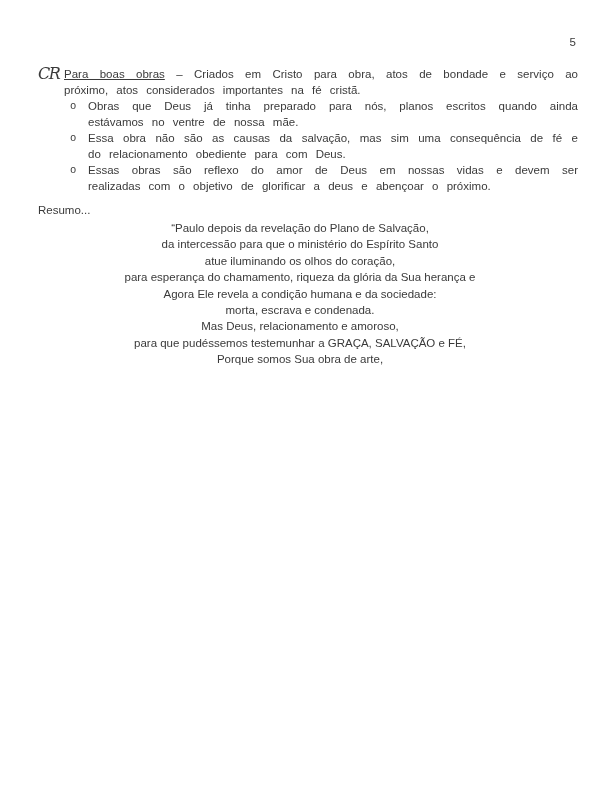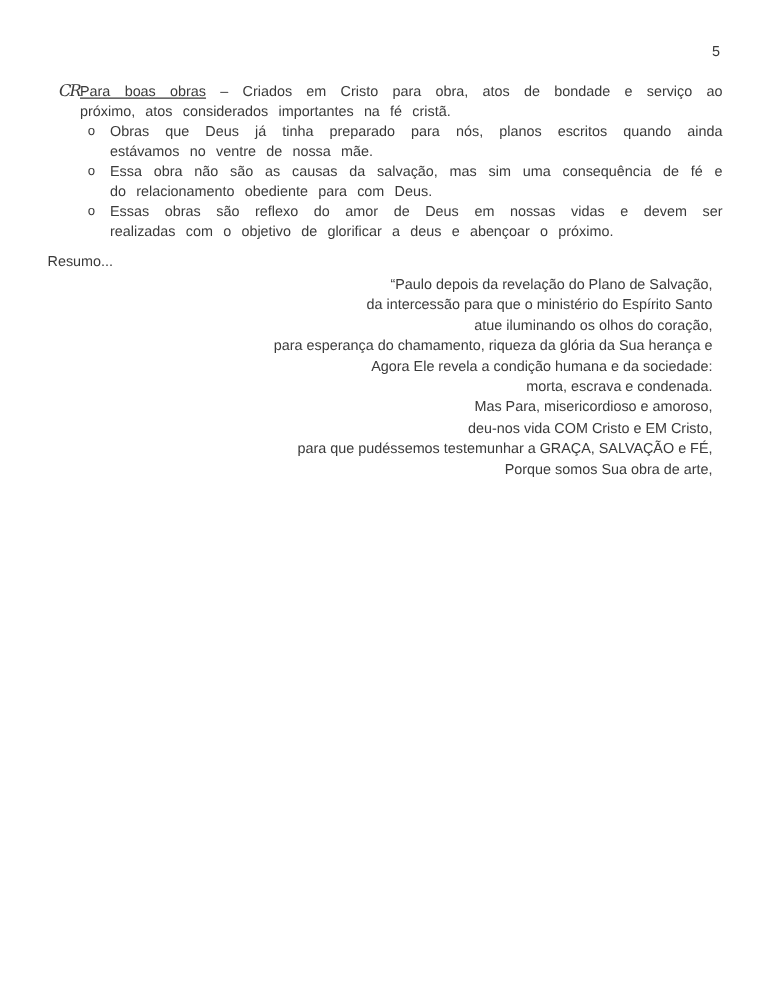--- a/index.html
+++ b/index.html
@@ -33,25 +33,24 @@
   }
   .bullet-item {
     display: flex;
     align-items: flex-start;
   }
   .bullet-glyph {
     flex: 0 0 26px;
     width: 26px;
     font-family: "DejaVu Serif", serif;
     font-style: italic;
-    font-size: 13px;
+    font-size: 16px;
     letter-spacing: -1.5px;
     line-height: 16px;
     white-space: nowrap;
-    text-align: right;
   }
   .bullet-text {
     flex: 1 1 auto;
     text-align: justify;
     word-spacing: 5px;
   }
   .bullet-lead {
     text-decoration: underline;
   }
   .sub-bullets {
@@ -75,21 +74,21 @@
     text-align: justify;
     word-spacing: 5px;
   }
   #summary-label {
     margin-top: 8px;
   }
   #quote-block {
     margin-top: 2px;
     margin-left: -8px;
     width: 540px;
-    text-align: right;
+    text-align: center;
     line-height: 16.4px;
   }
   .quote-line {
     white-space: nowrap;
   }
 </style>
 </head>
 <body>
 
 <div id="page">
@@ -120,20 +119,19 @@
 
     <div id="summary-label">Resumo...</div>
 
     <div id="quote-block">
       <div class="quote-line">“Paulo depois da revelação do Plano de Salvação,</div>
       <div class="quote-line">da intercessão para que o ministério do Espírito Santo</div>
       <div class="quote-line">atue iluminando os olhos do coração,</div>
       <div class="quote-line">para esperança do chamamento, riqueza da glória da Sua herança e</div>
       <div class="quote-line">Agora Ele revela a condição humana e da sociedade:</div>
       <div class="quote-line">morta, escrava e condenada.</div>
-      <div class="quote-line">Mas Para, misericordioso e amoroso,</div>
-      <div class="quote-line">deu-nos vida COM Cristo e EM Cristo,</div>
+      <div class="quote-line">Mas Deus, relacionamento e amoroso,</div>
       <div class="quote-line">para que pudéssemos testemunhar a GRAÇA, SALVAÇÃO e FÉ,</div>
       <div class="quote-line">Porque somos Sua obra de arte,</div>
     </div>
 
   </div>
 </div>
 
 </body></html>

